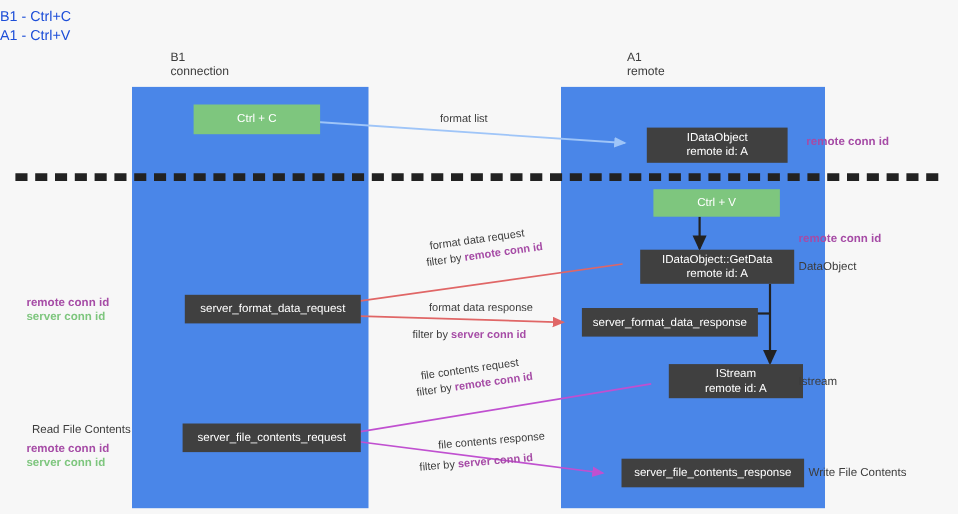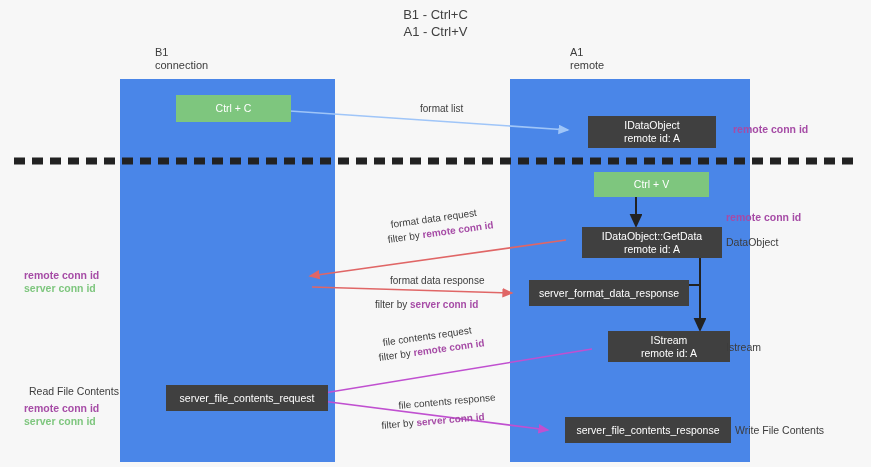--- a/index.html
+++ b/index.html
@@ -65,24 +65,23 @@
     position: absolute;
     left: 0; top: 0;
     width: 871px;
     height: 467px;
     pointer-events: none;
   }
   .title {
     position: absolute;
     width: 871px;
     top: 6px;
-    text-align: center;
     font-size: 13px;
     line-height: 17px;
-    color: #404040;
+    color: #1d4ed8;
     white-space: pre-line;
   }
 </style>
 </head>
 <body>
 
 <div id="canvas">
 
   <div class="title">B1 - Ctrl+C
 A1 - Ctrl+V</div>
@@ -141,20 +140,23 @@
 
   <div class="node green" style="left:578px; top:172px; width:115px; height:25px;">
     <span>Ctrl + V</span>
   </div>
 
   <div class="node orange" style="left:566px; top:227px; width:140px; height:31px;">
     <span>IDataObject::GetData</span>
     <span class="sub">remote id: A</span>
   </div>
 
+  <div class="node orange" style="left:152px; top:268px; width:160px; height:26px;">
+    <span>server_format_data_request</span>
+  </div>
 
   <div class="node orange" style="left:513px; top:280px; width:160px; height:26px;">
     <span>server_format_data_response</span>
   </div>
 
   <div class="node orange" style="left:592px; top:331px; width:122px; height:31px;">
     <span>IStream</span>
     <span class="sub">remote id: A</span>
   </div>
 
@@ -171,21 +173,21 @@
   <div class="side-label" style="left:726px; top:236px;">DataObject</div>
   <div class="side-label" style="left:726px; top:341px;">Istream</div>
   <div class="side-label" style="left:735px; top:424px;">Write File Contents</div>
 
   <div class="side-label purple" style="left:24px; top:269px;">remote conn id</div>
   <div class="side-label green-txt" style="left:24px; top:282px;">server conn id</div>
   <div class="side-label" style="left:29px; top:385px;">Read File Contents</div>
   <div class="side-label purple" style="left:24px; top:402px;">remote conn id</div>
   <div class="side-label green-txt" style="left:24px; top:415px;">server conn id</div>
 
-  <div class="edge-label" style="left:400px; top:103px;margin-left:20px;">format list</div>
+  <div class="edge-label" style="left:400px; top:103px;">format list</div>
 
   <div class="edge-label" style="left:390px; top:219px; transform: rotate(-8deg);">format data request</div>
   <div class="edge-label" style="left:387px; top:234px; transform: rotate(-8deg);">
     <span>filter by </span><span class="hl-purple">remote conn id</span>
   </div>
 
   <div class="edge-label" style="left:390px; top:275px;">format data response</div>
   <div class="edge-label" style="left:375px; top:299px;">
     <span>filter by </span><span class="hl-purple">server conn id</span>
   </div>

